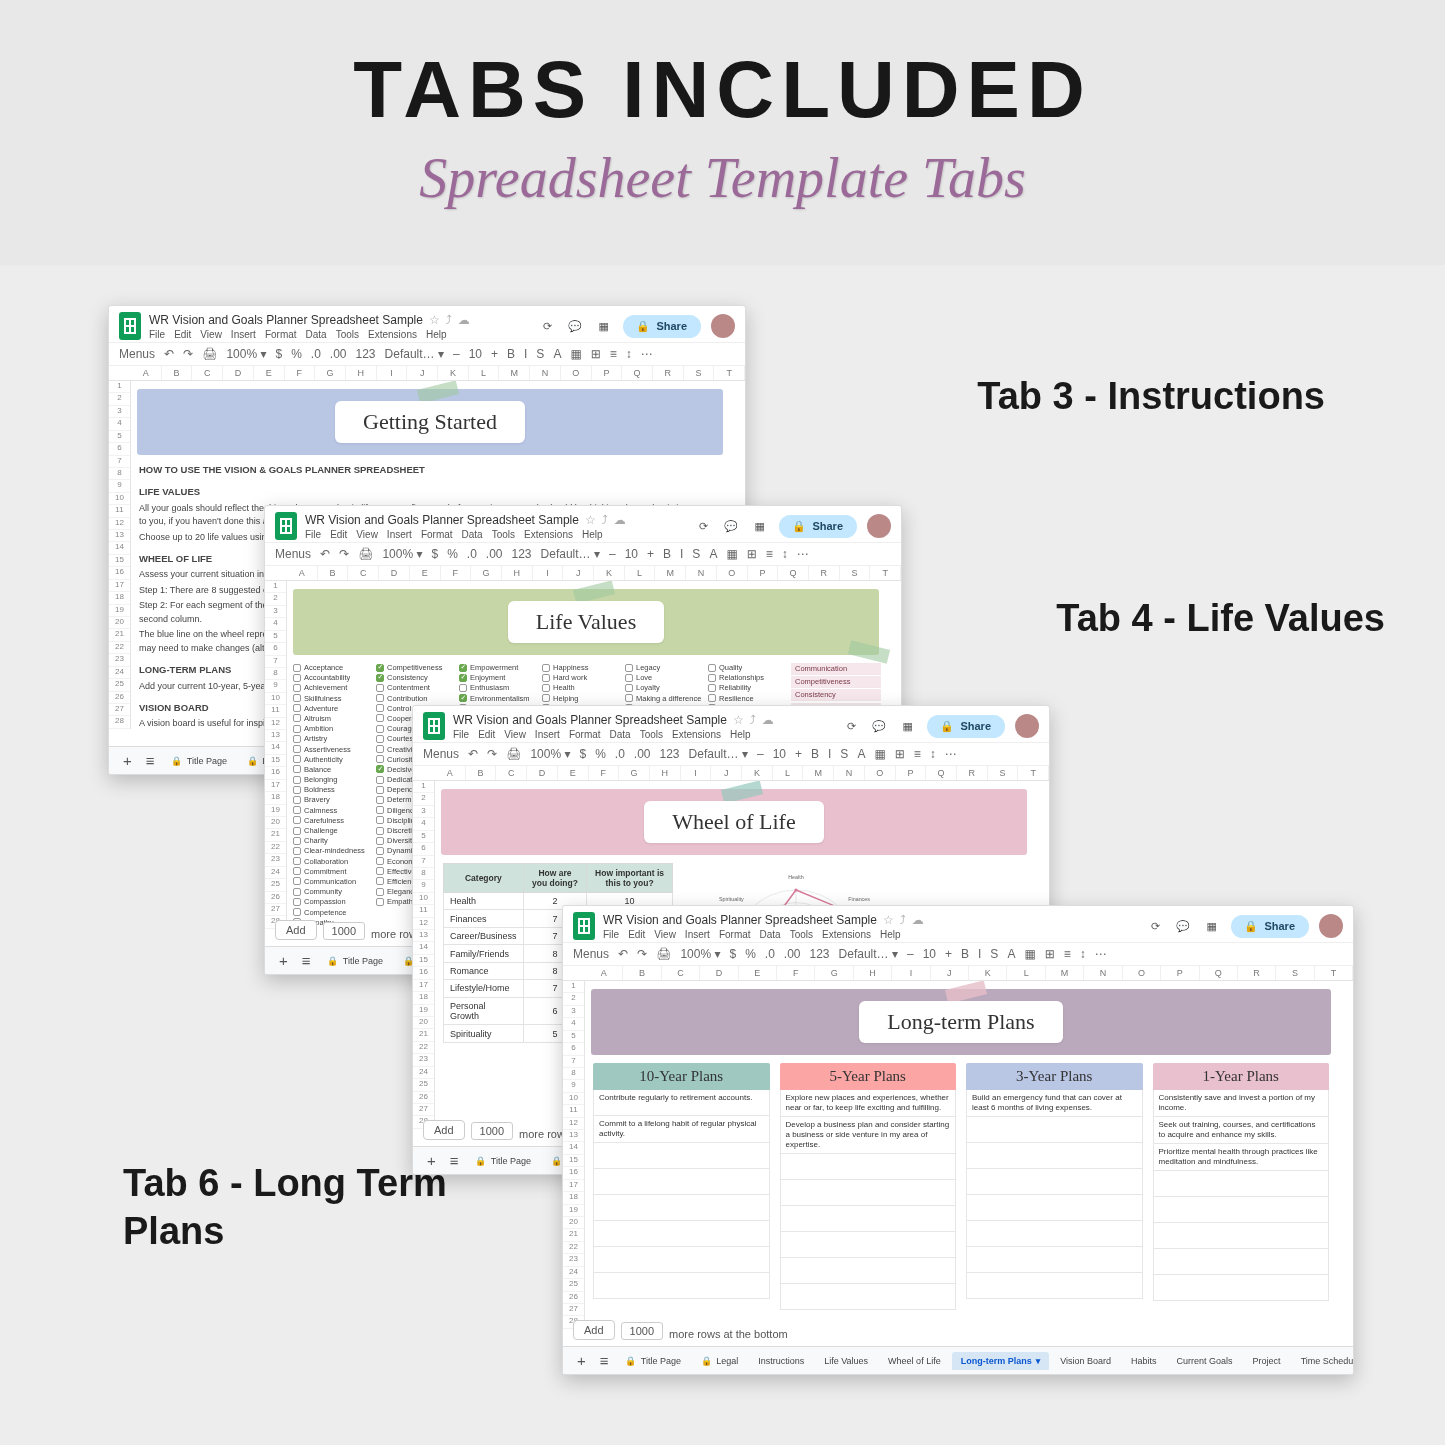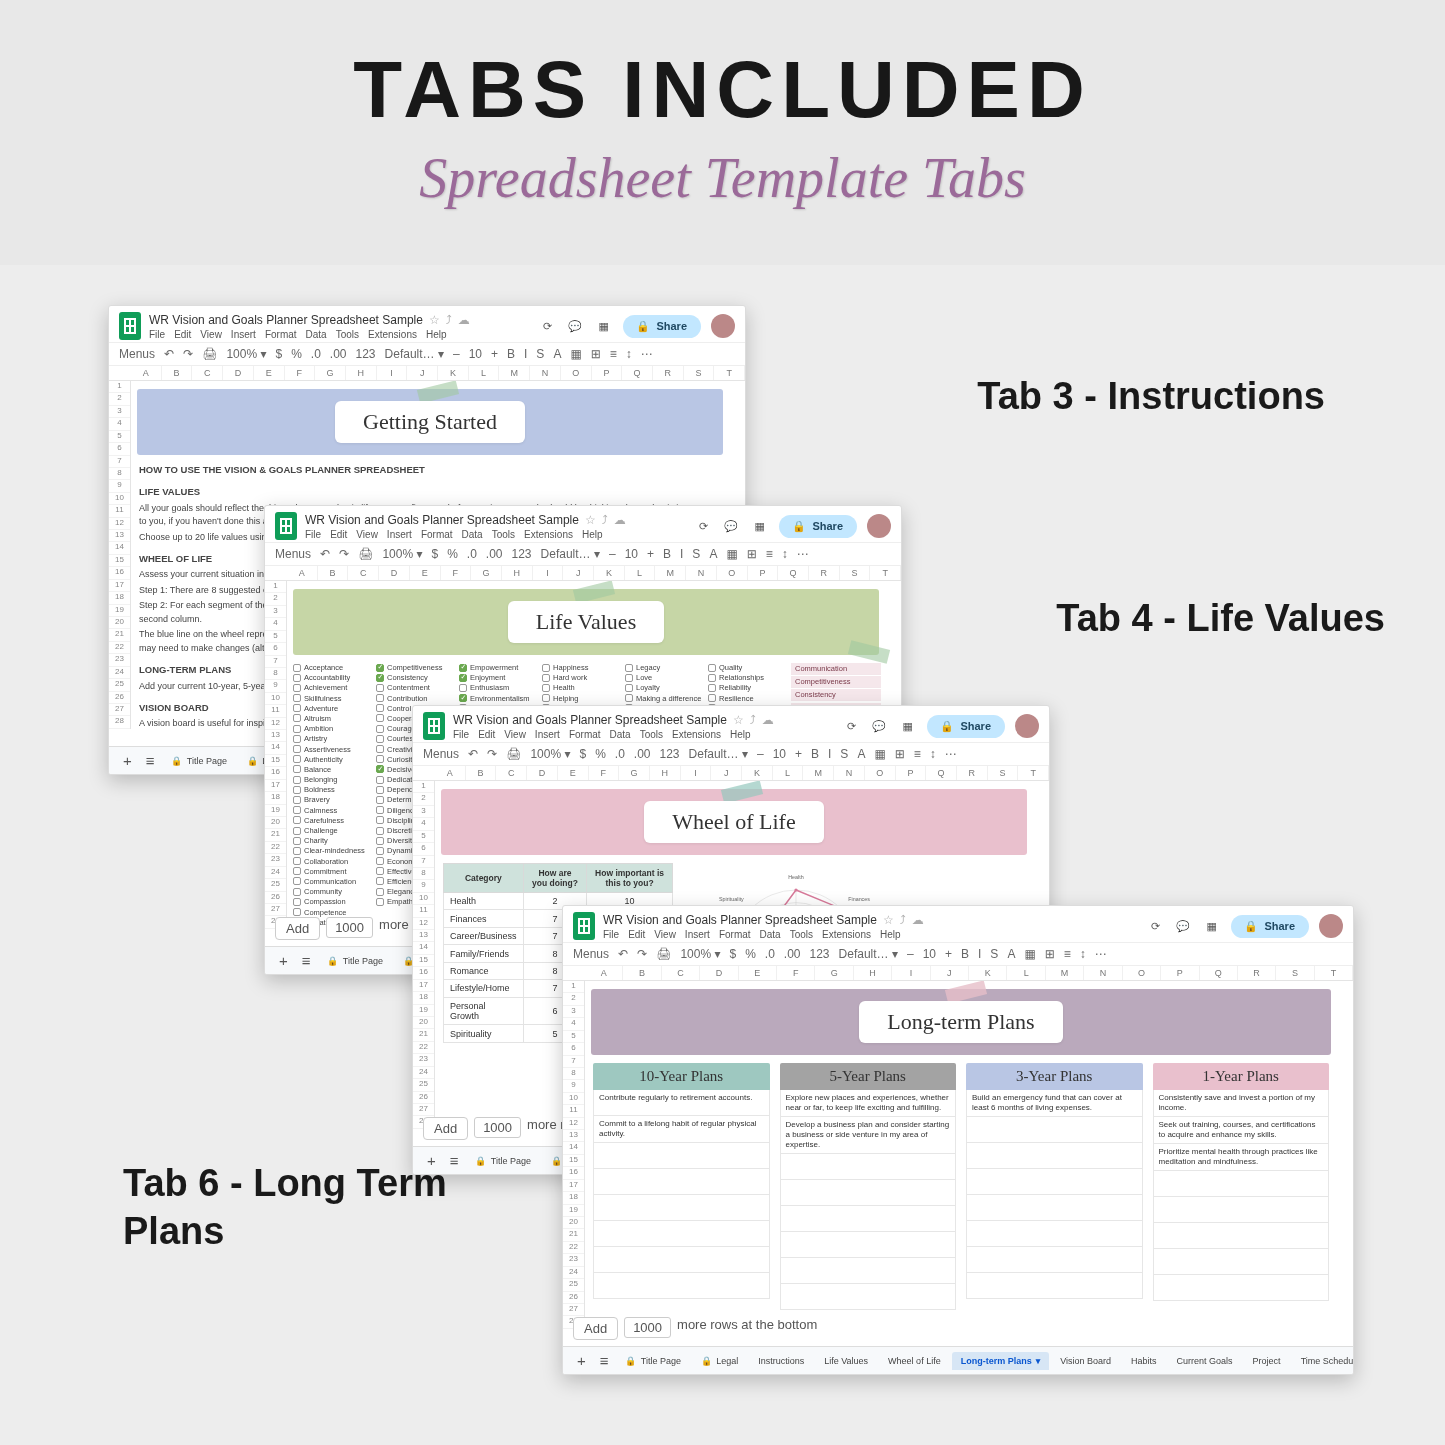--- a/index.html
+++ b/index.html
@@ -175,40 +175,40 @@
   
   .lt-grid{
     display:grid; grid-template-columns:repeat(4,1fr); gap:10px;
     margin:8px 24px 0 30px; font-size:9px; color:#333;
   }
   .lt-col h5{
     font-family:"Brush Script MT",cursive; font-size:15px; text-align:center;
     padding:5px 0; border-radius:2px 2px 0 0; font-weight:normal;
   }
   .lt-col.c1 h5{background:#9ec8c0;}
-  .lt-col.c2 h5{background:#a3a3a3;}
+  .lt-col.c2 h5{background:#fca5a5;}
   .lt-col.c3 h5{background:#b9c6e4;}
   .lt-col.c4 h5{background:#e9c0cd;}
   .lt-cells{display:flex;flex-direction:column;justify-content:space-between;}
   .lt-cells div{border:1px solid #e6e6e6;border-top:none;min-height:26px;padding:3px 5px;font-size:8px;line-height:1.25;}
 
   
   .tabstrip{
     position:absolute; left:0; right:0; bottom:0; height:28px;
     border-top:1px solid #ddd; background:#f7f9fb;
     display:flex; align-items:center; gap:2px; padding:0 8px;
     font-size:9px; color:#444;
   }
   .tabstrip .plus{font-size:15px;color:#555;padding:0 6px;}
   .tabstrip .tab{padding:4px 9px;border-radius:3px 3px 0 0;display:flex;gap:4px;align-items:center;white-space:nowrap;}
   .tabstrip .tab.active{background:#d7e6f5;color:#0b57d0;font-weight:600;}
   .tabstrip .lock{font-size:9px;color:#777;}
   .addrows{
-    position:absolute;left:10px;bottom:34px;display:flex;gap:6px;align-items:flex-start;
-    font-size:13px;color:#555;
+    position:absolute;left:10px;bottom:34px;display:flex;gap:6px;align-items:flex-end;
+    font-size:11px;color:#555;
   }
   .addrows .btn{border:1px solid #ccc;border-radius:4px;padding:3px 10px;background:#fff;}
   .addrows .num{border:1px solid #ccc;border-radius:3px;padding:2px 8px;background:#fff;}
 
   
   .caption{
     position:absolute;
     font-weight:700;
     color:#1a1a1a;
     font-size:38px;

